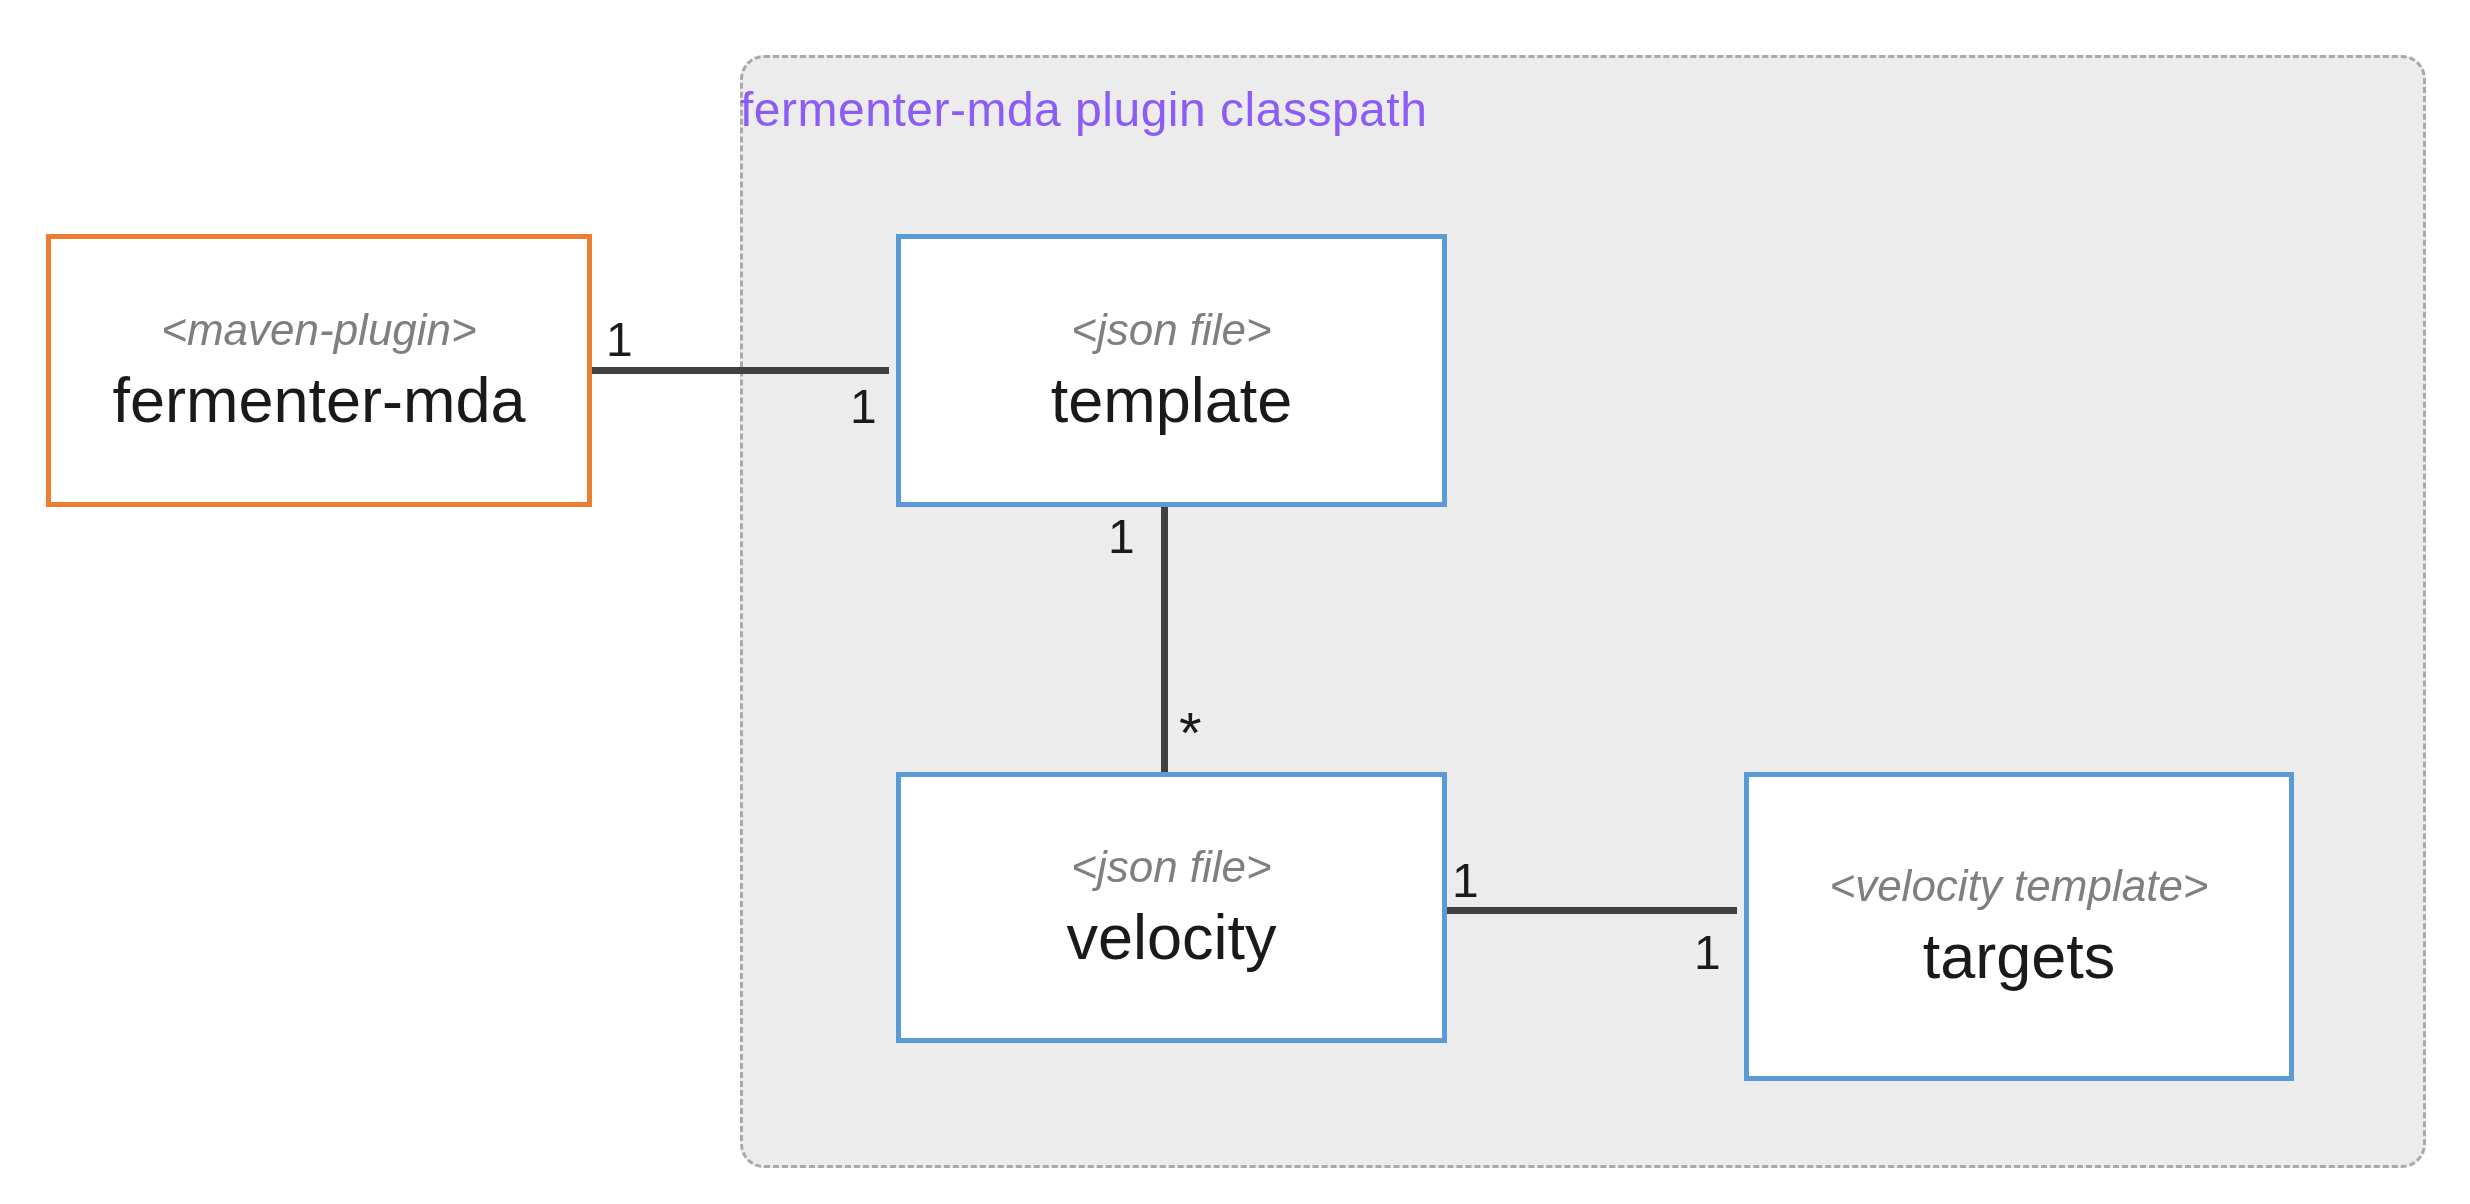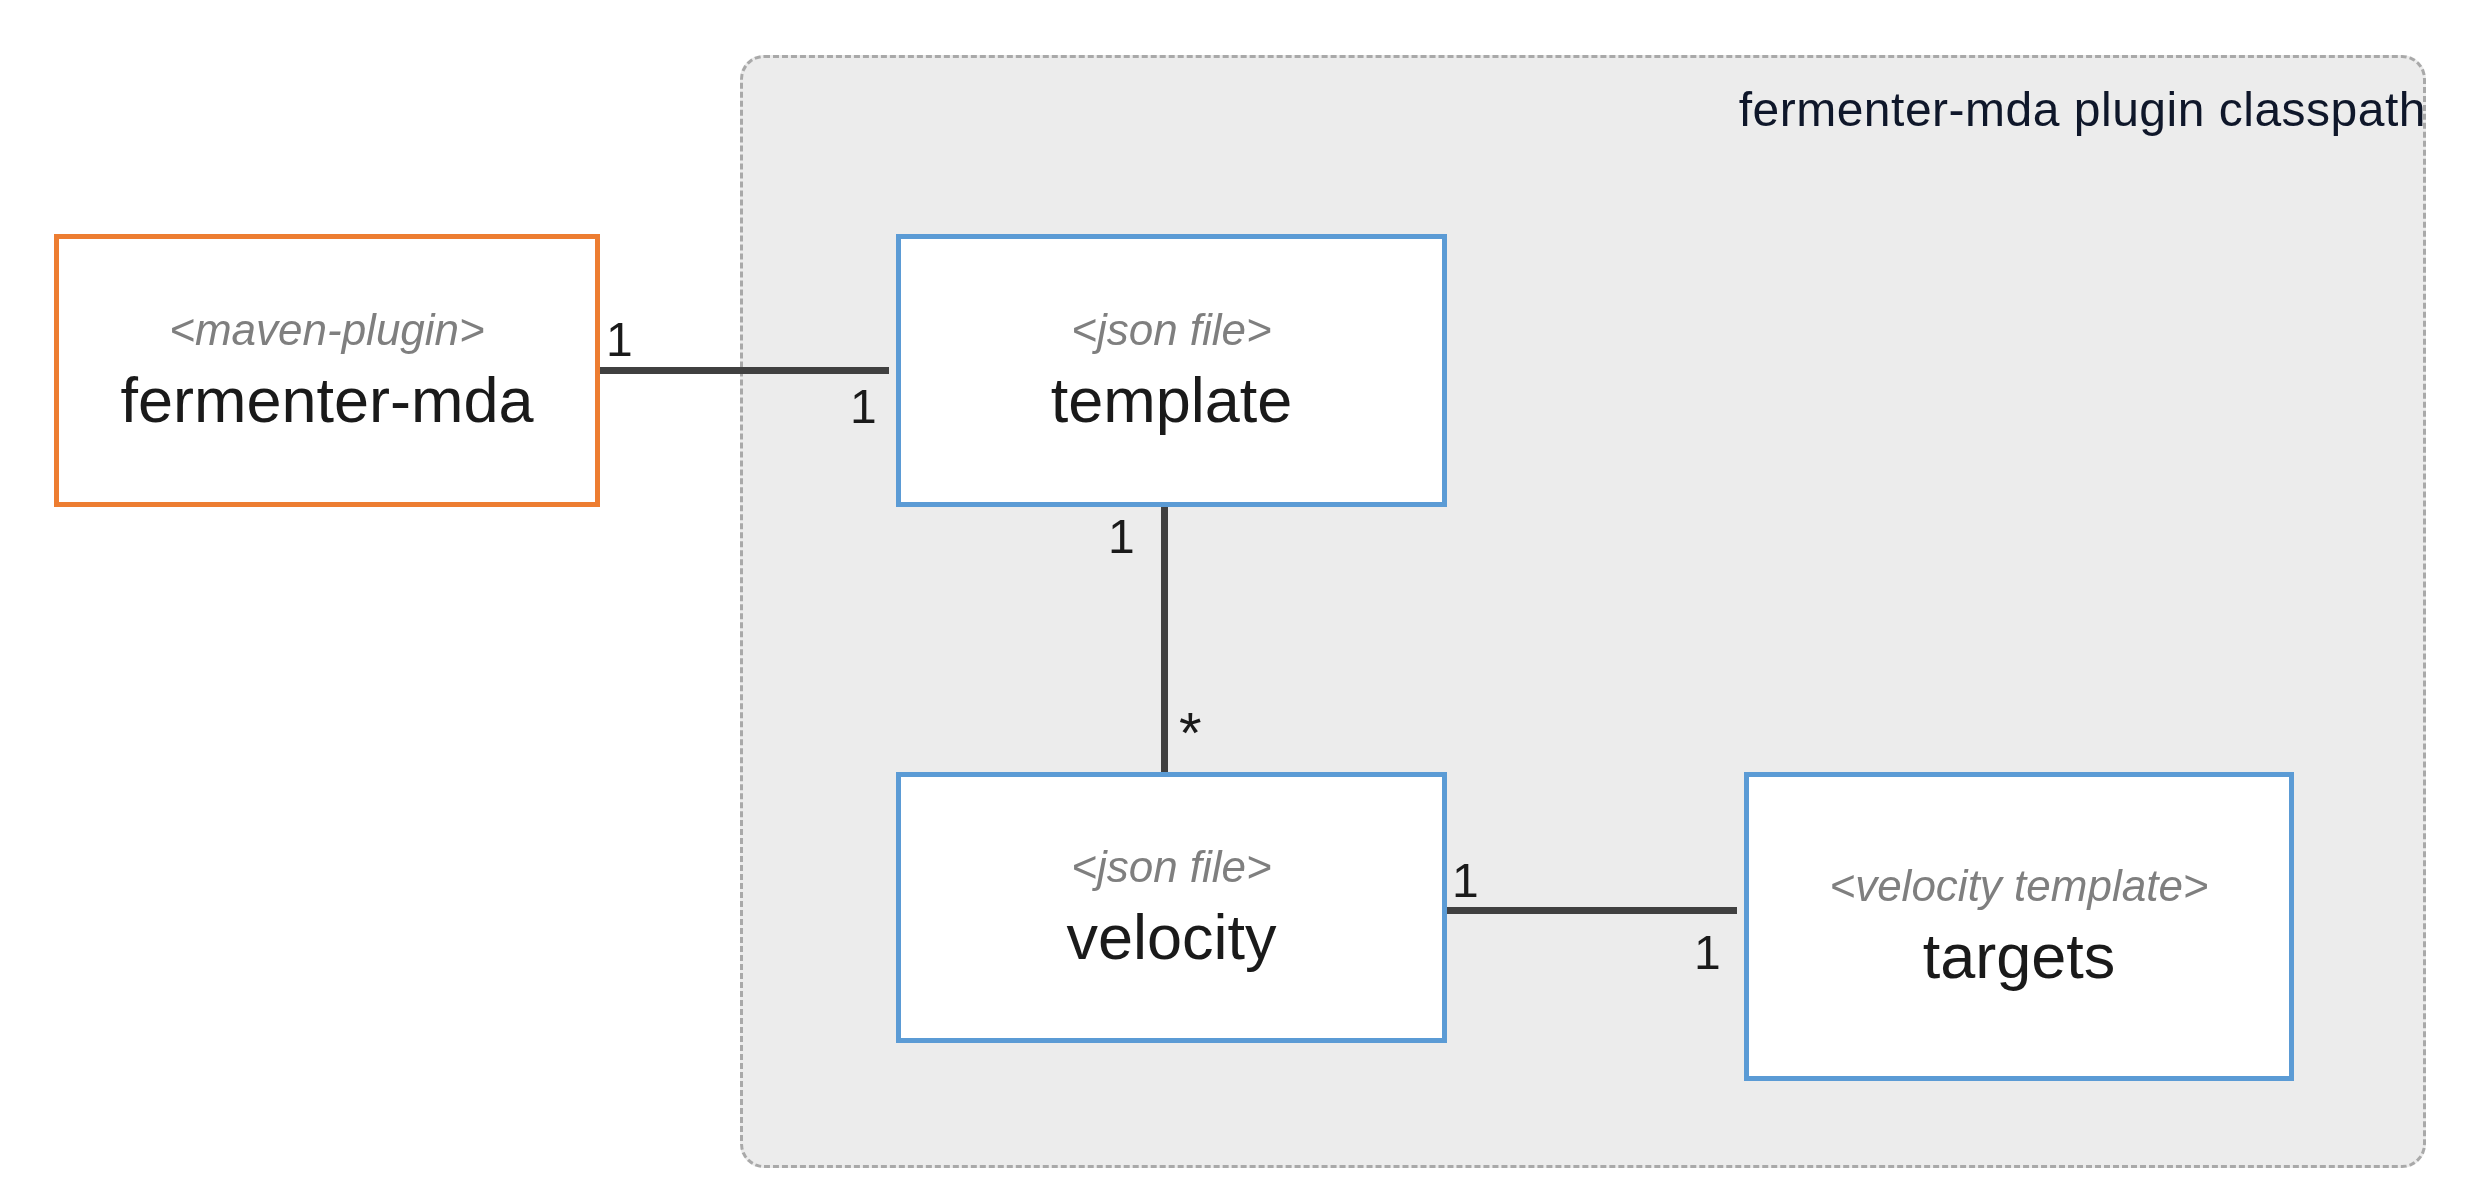--- a/index.html
+++ b/index.html
@@ -26,24 +26,24 @@
     box-sizing: border-box;
     background: #ECECEC;
     border: 3px dashed #A9A9A9;
     border-radius: 24px;
   }
   .container-title {
     position: absolute;
     left: 740px;
     top: 84px;
     width: 1686px;
-    text-align: right;
+    text-align: left;
     font-size: 48px;
     line-height: 1.1;
-    color: #0f172a;
+    color: #8b5cf6;
     letter-spacing: 0.5px;
   }
 
   
   .node {
     position: absolute;
     box-sizing: border-box;
     background: #ffffff;
     display: flex;
     flex-direction: column;
@@ -60,21 +60,21 @@
     font-size: 44px;
     line-height: 1.1;
     white-space: nowrap;
   }
   .node .node-name {
     color: #1a1a1a;
     font-size: 63px;
     line-height: 1.1;
     white-space: nowrap;
   }
-  #node-fermenter { left: 54px;   top: 234px; width: 546px; height: 273px; }
+  #node-fermenter { left: 46px;   top: 234px; width: 546px; height: 273px; }
   #node-profiles  { left: 889px;  top: 234px; width: 551px; height: 273px; }
   #node-targets   { left: 889px;  top: 772px; width: 551px; height: 271px; }
   #node-template  { left: 1737px; top: 772px; width: 550px; height: 309px; }
 
   
   .edge {
     position: absolute;
     background: #404040;
   }
   #edge-fermenter-profiles { left: 592px;  top: 367px; width: 297px; height: 7px; }

